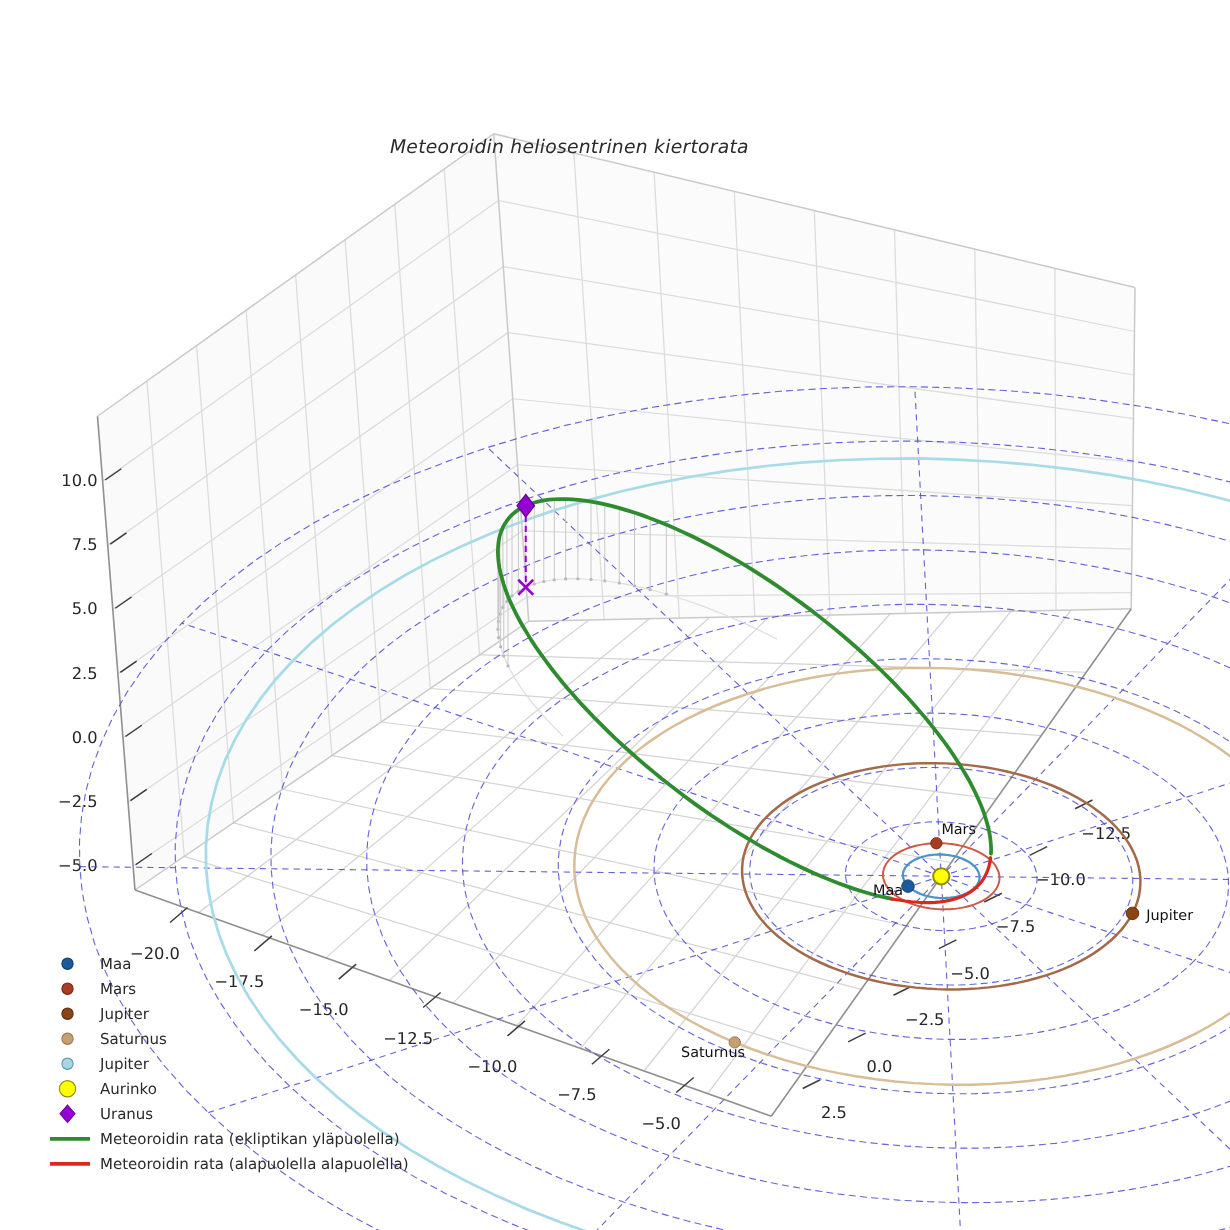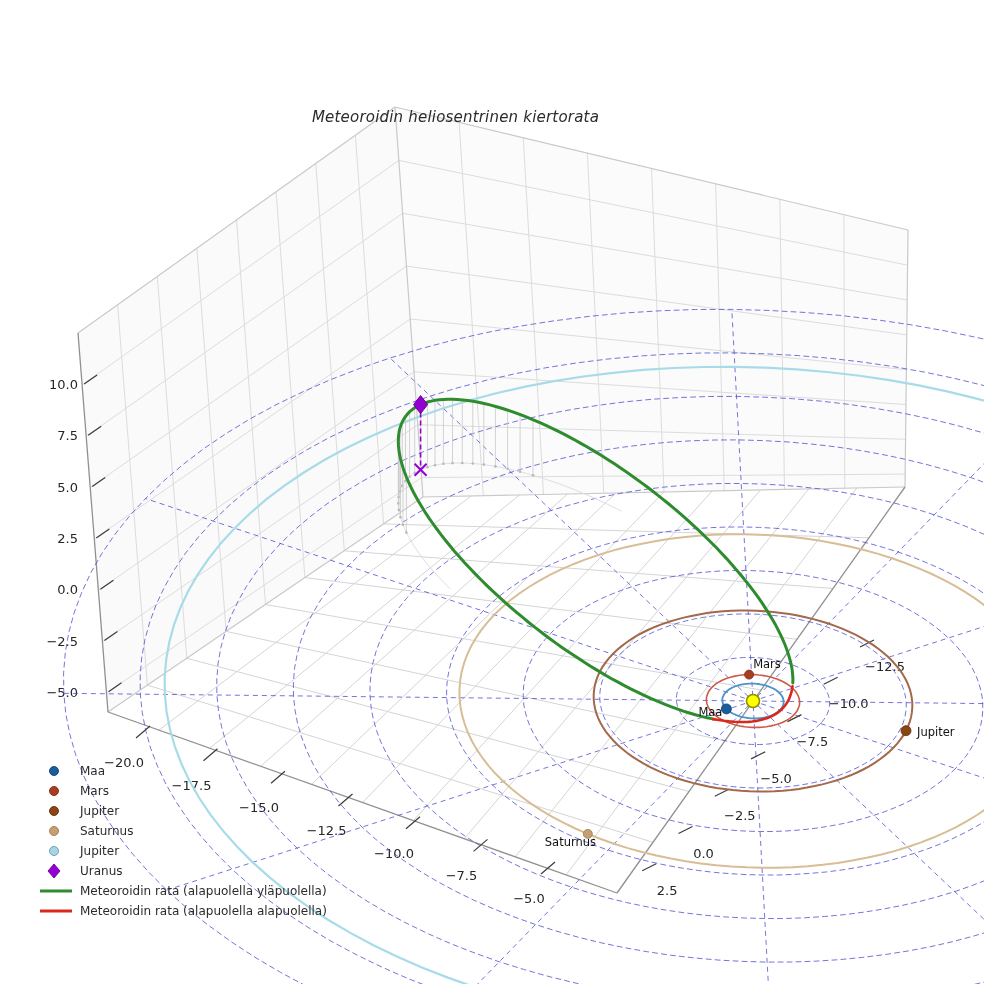--- a/index.html
+++ b/index.html
@@ -256,29 +256,35 @@
         <span class="legend-label">Saturnus</span>
       </div>
       <div class="legend-row">
         <svg width="36" height="18" class="legend-marker">
           <circle cx="16" cy="9" r="4.5" fill="#a8d4e4" stroke="#5b9db5" stroke-width="0.9"></circle>
         </svg>
         <span class="legend-label">Jupiter</span>
       </div>
       <div class="legend-row">
         <svg width="36" height="18" class="legend-marker">
+          <circle cx="16" cy="9" r="6.5" fill="#ffff00" stroke="#8f8f00" stroke-width="0.9"></circle>
+        </svg>
+        <span class="legend-label">Aurinko</span>
+      </div>
+      <div class="legend-row">
+        <svg width="36" height="18" class="legend-marker">
           <polygon points="16,2 22,9 16,16 10,9" fill="#9400d3" stroke="#6a0096" stroke-width="0.9"></polygon>
         </svg>
         <span class="legend-label">Uranus</span>
       </div>
       <div class="legend-row">
         <svg width="36" height="18" class="legend-marker">
           <line x1="2" y1="9" x2="34" y2="9" stroke="#2e8b2e" stroke-width="3"></line>
         </svg>
-        <span class="legend-label">Meteoroidin rata (alapuolella yläpuolella)</span>
+        <span class="legend-label">Meteoroidin rata (ekliptikan yläpuolella)</span>
       </div>
       <div class="legend-row">
         <svg width="36" height="18" class="legend-marker">
           <line x1="2" y1="9" x2="34" y2="9" stroke="#da291c" stroke-width="3"></line>
         </svg>
         <span class="legend-label">Meteoroidin rata (alapuolella alapuolella)</span>
       </div>
     </div>
 </div>
 

